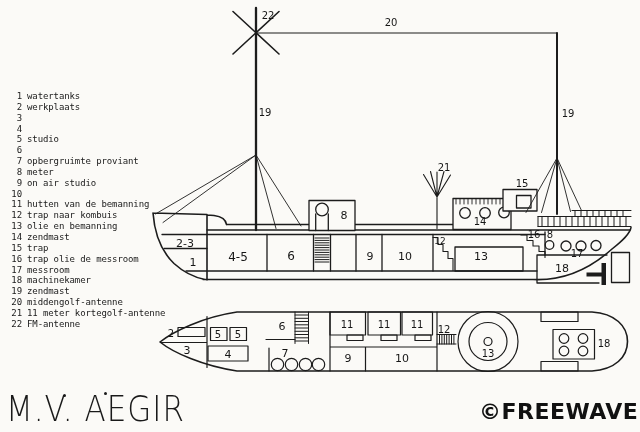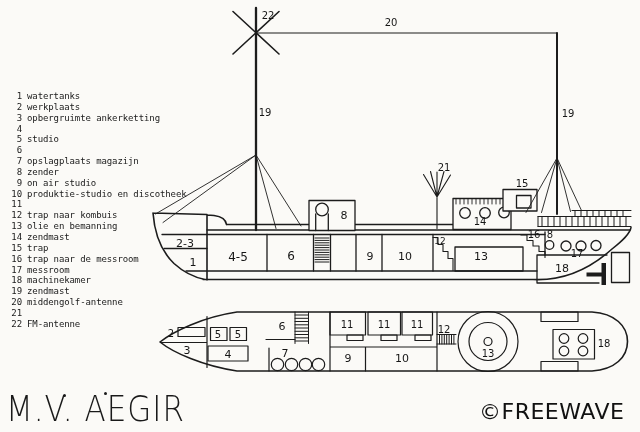--- a/index.html
+++ b/index.html
@@ -26,106 +26,106 @@
     font-size:31px;font-weight:200;letter-spacing:1px;
     transform:scaleY(1.12);transform-origin:left top;
     white-space:nowrap;color:#191919;
   }
   .logo-dot{
     position:absolute;width:3px;height:3px;border-radius:50%;
     background:#1a1a1a;
   }
   .credit{
     position:absolute;left:479px;top:399px;
-    font-size:22px;font-weight:normal;letter-spacing:.5px;color:#111;
+    font-size:22px;font-weight:bold;letter-spacing:.5px;color:#111;
   }
 </style>
 </head>
 <body>
 
 <div class="legend">
     <div class="legend-row">
       <span class="legend-num">1</span>
       <span class="legend-label">watertanks</span>
     </div>
     <div class="legend-row">
       <span class="legend-num">2</span>
       <span class="legend-label">werkplaats</span>
     </div>
     <div class="legend-row">
       <span class="legend-num">3</span>
-      <span class="legend-label">opbergruimte ankerketting</span>
     </div>
     <div class="legend-row">
       <span class="legend-num">4</span>
     </div>
     <div class="legend-row">
       <span class="legend-num">5</span>
       <span class="legend-label">studio</span>
     </div>
     <div class="legend-row">
       <span class="legend-num">6</span>
     </div>
     <div class="legend-row">
       <span class="legend-num">7</span>
-      <span class="legend-label">opslagplaats magazijn</span>
+      <span class="legend-label">opbergruimte proviant</span>
     </div>
     <div class="legend-row">
       <span class="legend-num">8</span>
-      <span class="legend-label">zender</span>
+      <span class="legend-label">meter</span>
     </div>
     <div class="legend-row">
       <span class="legend-num">9</span>
       <span class="legend-label">on air studio</span>
     </div>
     <div class="legend-row">
       <span class="legend-num">10</span>
-      <span class="legend-label">produktie-studio en discotheek</span>
     </div>
     <div class="legend-row">
       <span class="legend-num">11</span>
+      <span class="legend-label">hutten van de bemanning</span>
     </div>
     <div class="legend-row">
       <span class="legend-num">12</span>
       <span class="legend-label">trap naar kombuis</span>
     </div>
     <div class="legend-row">
       <span class="legend-num">13</span>
       <span class="legend-label">olie en bemanning</span>
     </div>
     <div class="legend-row">
       <span class="legend-num">14</span>
       <span class="legend-label">zendmast</span>
     </div>
     <div class="legend-row">
       <span class="legend-num">15</span>
       <span class="legend-label">trap</span>
     </div>
     <div class="legend-row">
       <span class="legend-num">16</span>
-      <span class="legend-label">trap naar de messroom</span>
+      <span class="legend-label">trap olie de messroom</span>
     </div>
     <div class="legend-row">
       <span class="legend-num">17</span>
       <span class="legend-label">messroom</span>
     </div>
     <div class="legend-row">
       <span class="legend-num">18</span>
       <span class="legend-label">machinekamer</span>
     </div>
     <div class="legend-row">
       <span class="legend-num">19</span>
       <span class="legend-label">zendmast</span>
     </div>
     <div class="legend-row">
       <span class="legend-num">20</span>
       <span class="legend-label">middengolf-antenne</span>
     </div>
     <div class="legend-row">
       <span class="legend-num">21</span>
+      <span class="legend-label">11 meter kortegolf-antenne</span>
     </div>
     <div class="legend-row">
       <span class="legend-num">22</span>
       <span class="legend-label">FM-antenne</span>
     </div>
   </div>
 
 <svg class="diagram" width="640" height="432" viewBox="0 0 640 432">
 
   <g stroke="#1c1c1c" fill="none" stroke-width="1.3" stroke-linecap="round" stroke-linejoin="round">

